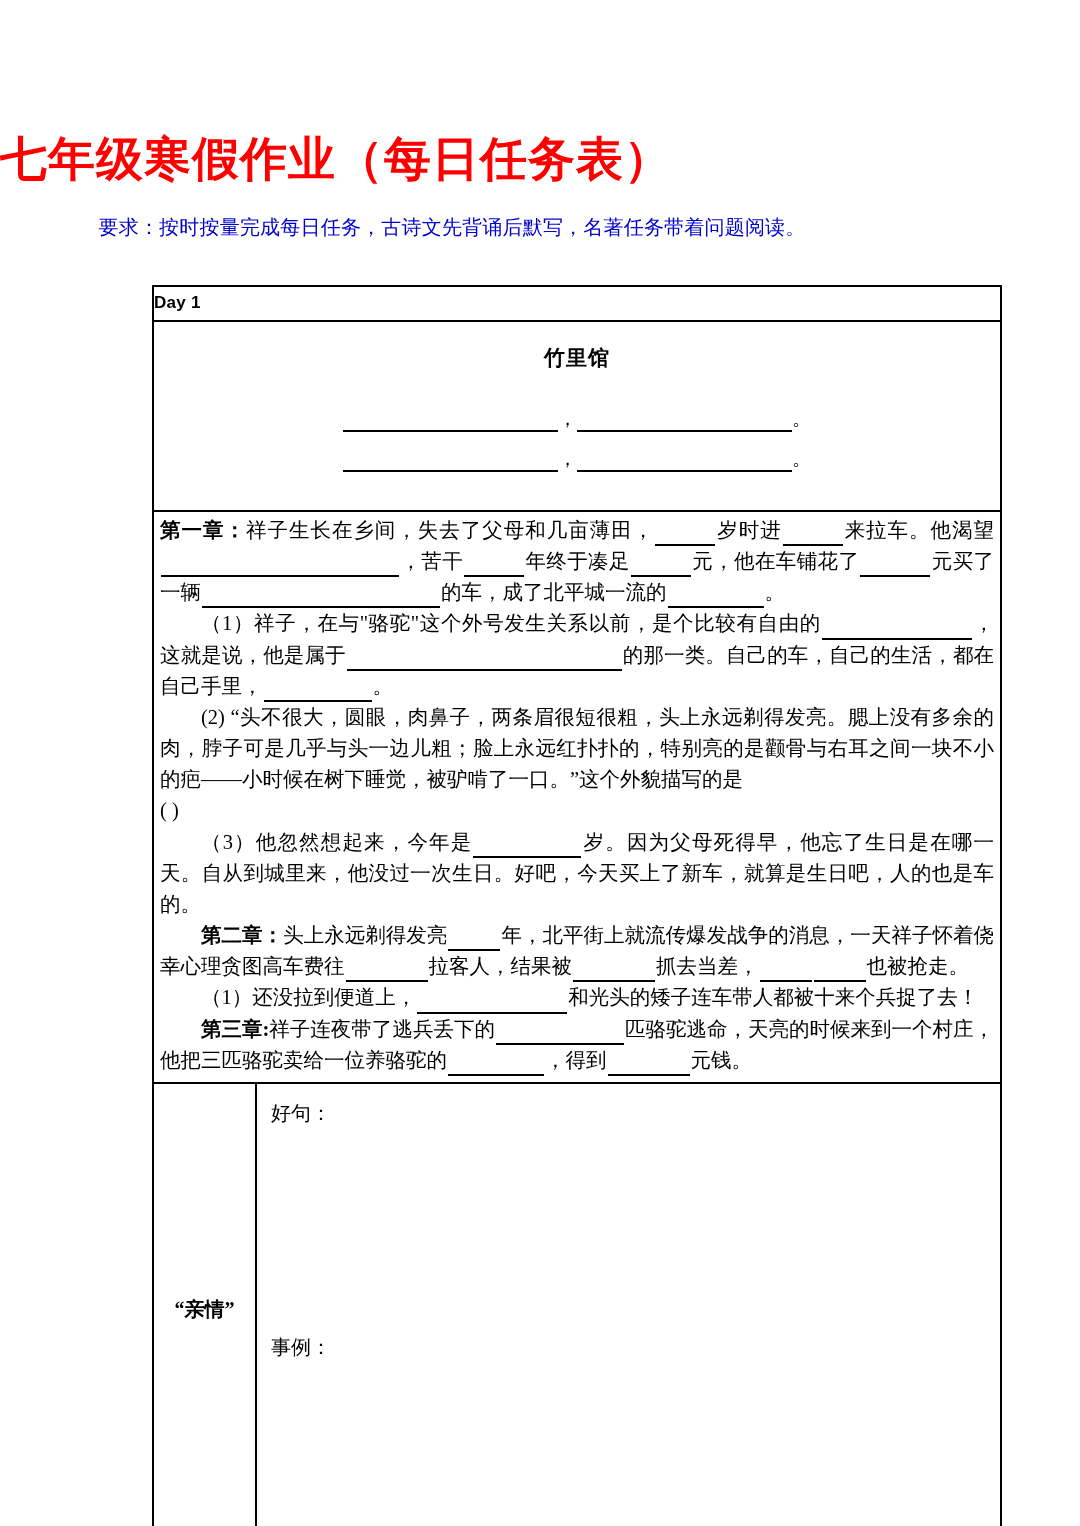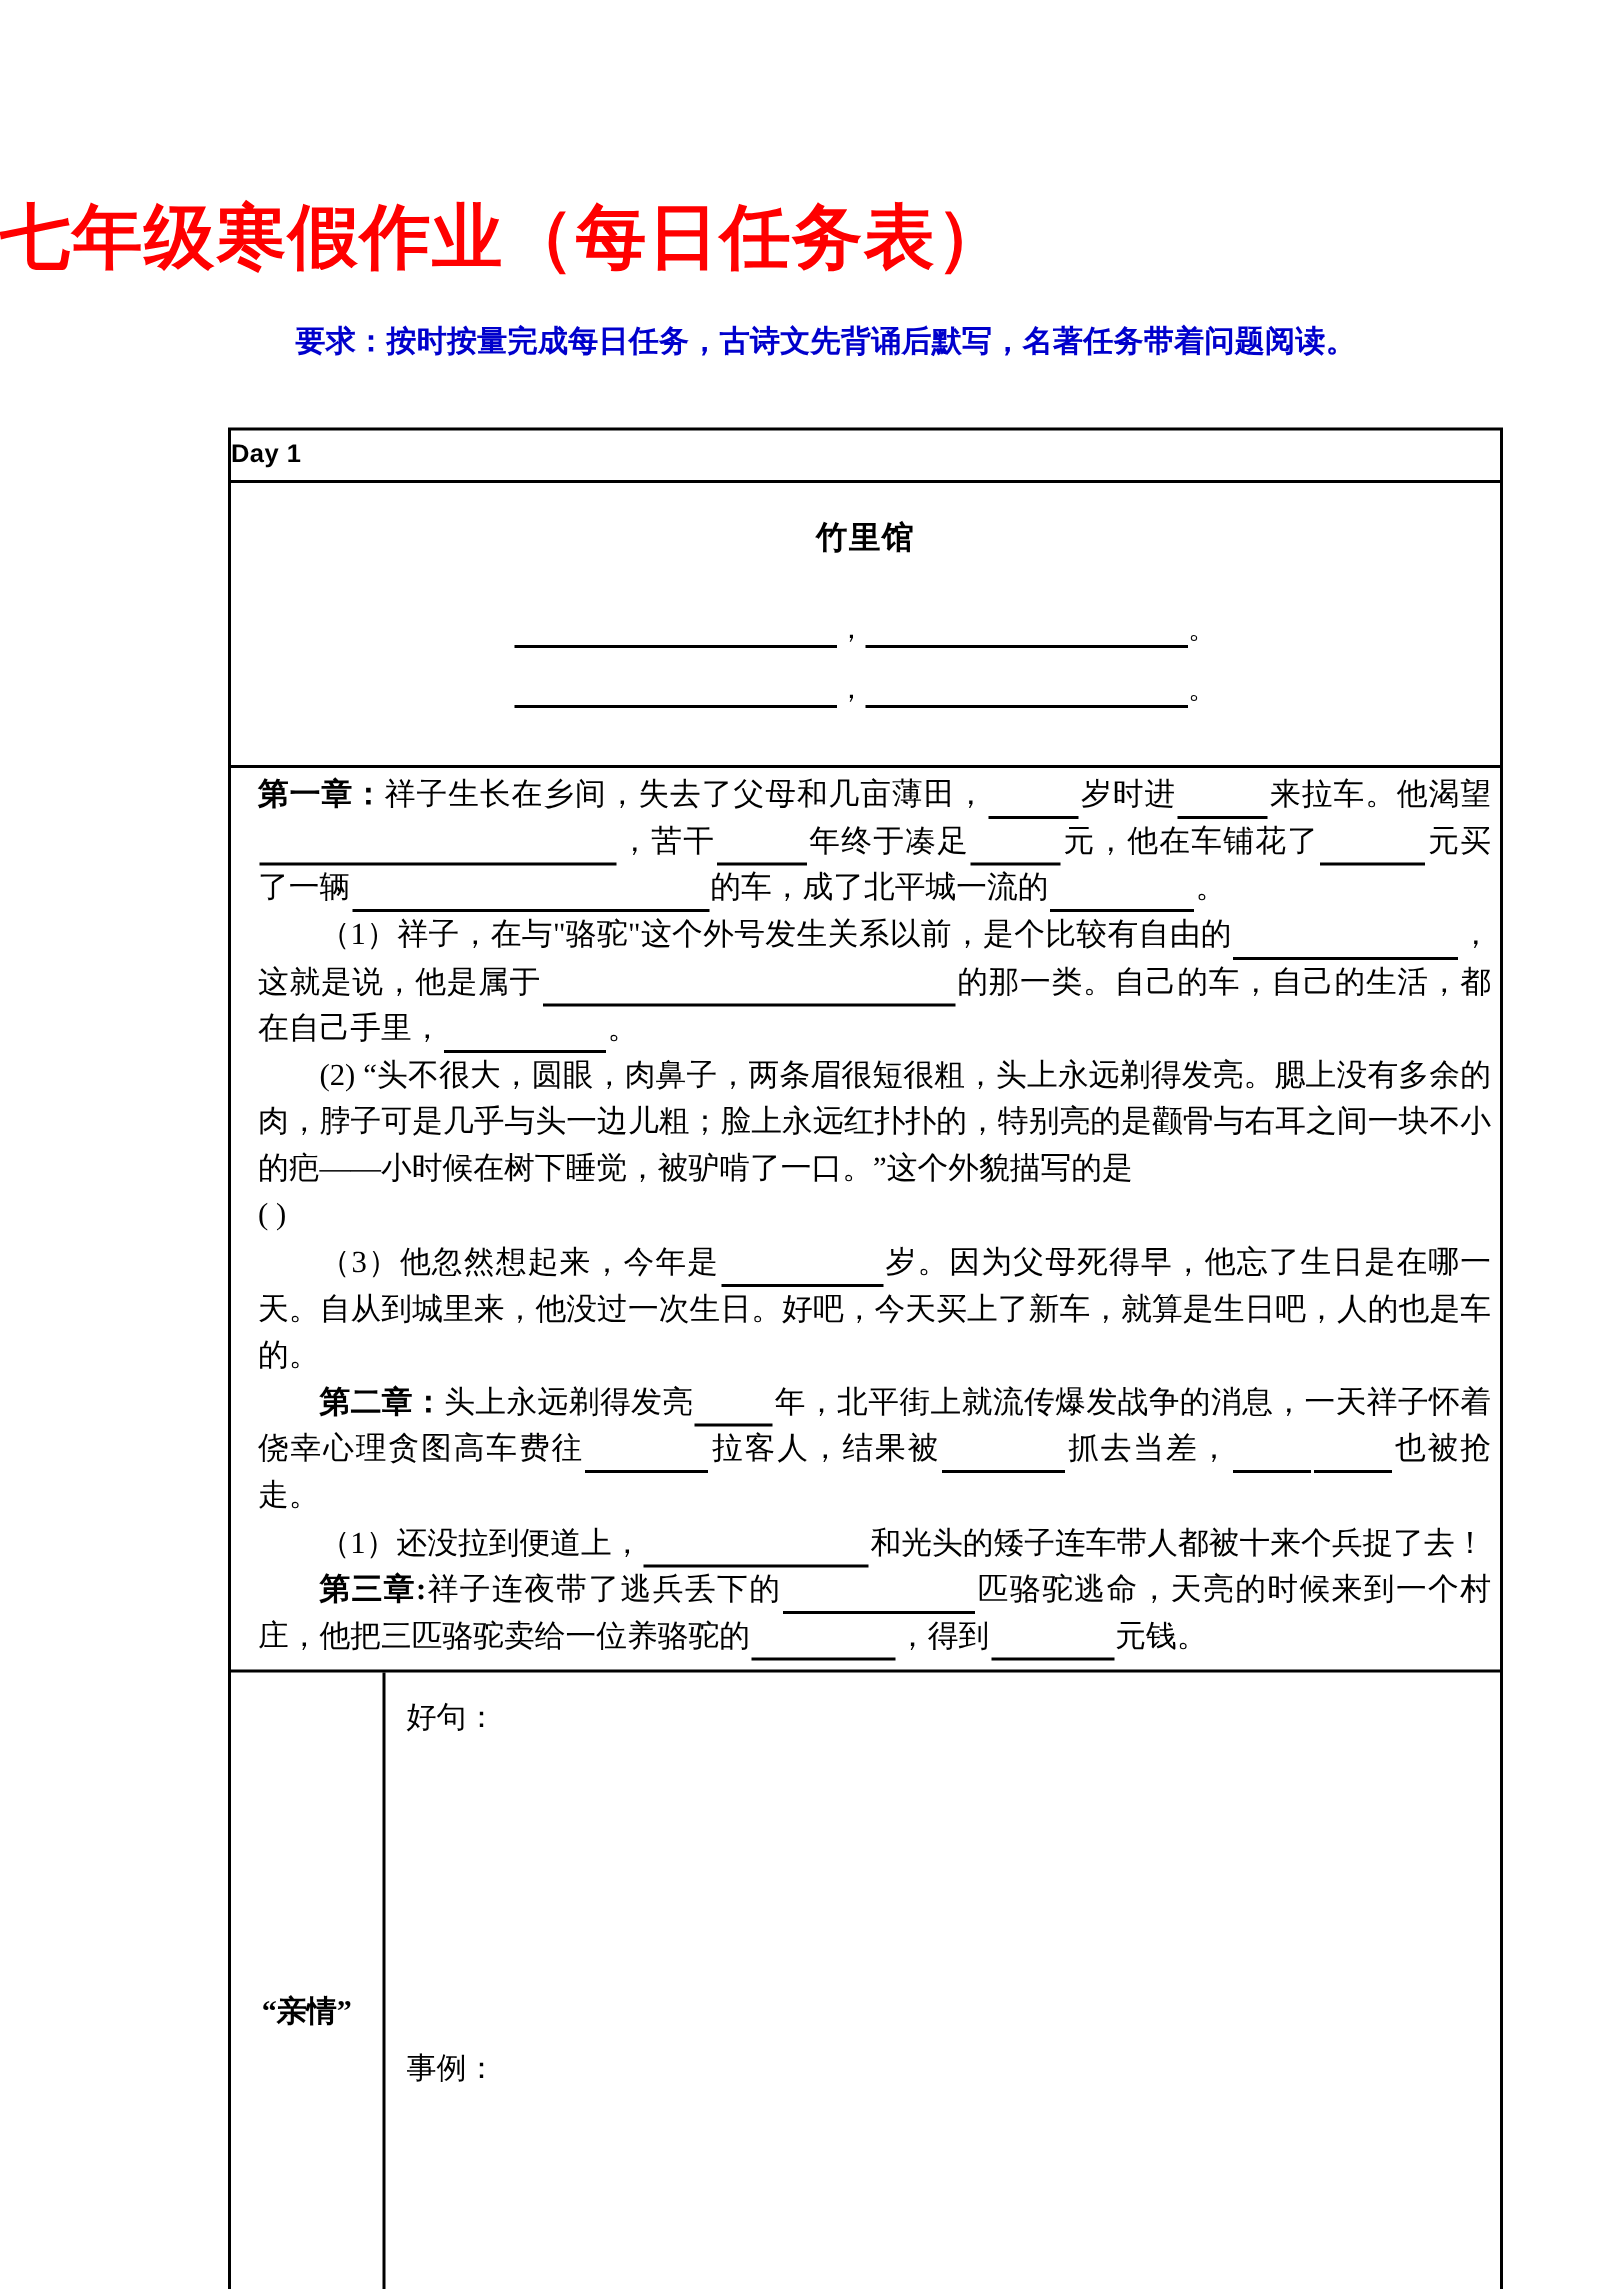--- a/index.html
+++ b/index.html
@@ -36,24 +36,24 @@
     color: #ff0000;
     letter-spacing: 1px;
     line-height: 1.15;
   }
 
   .doc-subtitle {
     position: absolute;
     top: 214px;
     left: 0;
     width: 904px;
-    text-align: right;
+    text-align: center;
     font-family: "Liberation Serif", "DejaVu Serif", serif;
     font-size: 20px;
-    font-weight: bold;
+    font-weight: normal;
     color: #0000cc;
     letter-spacing: 0.2px;
   }
 
   
   .sheet {
     position: absolute;
     left: 152px;
     top: 285px;
     width: 850px;
@@ -106,21 +106,21 @@
   .blank {
     display: inline-block;
     border-bottom: 2px solid #000;
     height: 1.05em;
     vertical-align: bottom;
   }
   .b-poem { width: 215px; }
 
   
   .novel {
-    padding: 3px 6px 6px 18px;
+    padding: 3px 6px 6px 6px;
     font-size: 20.5px;
     line-height: 1.52;
     text-align: justify;
     letter-spacing: 0;
   }
   .novel p { margin: 0; }
   .novel .ind { text-indent: 2em; }
   .ch { font-weight: bold; }
 
   

